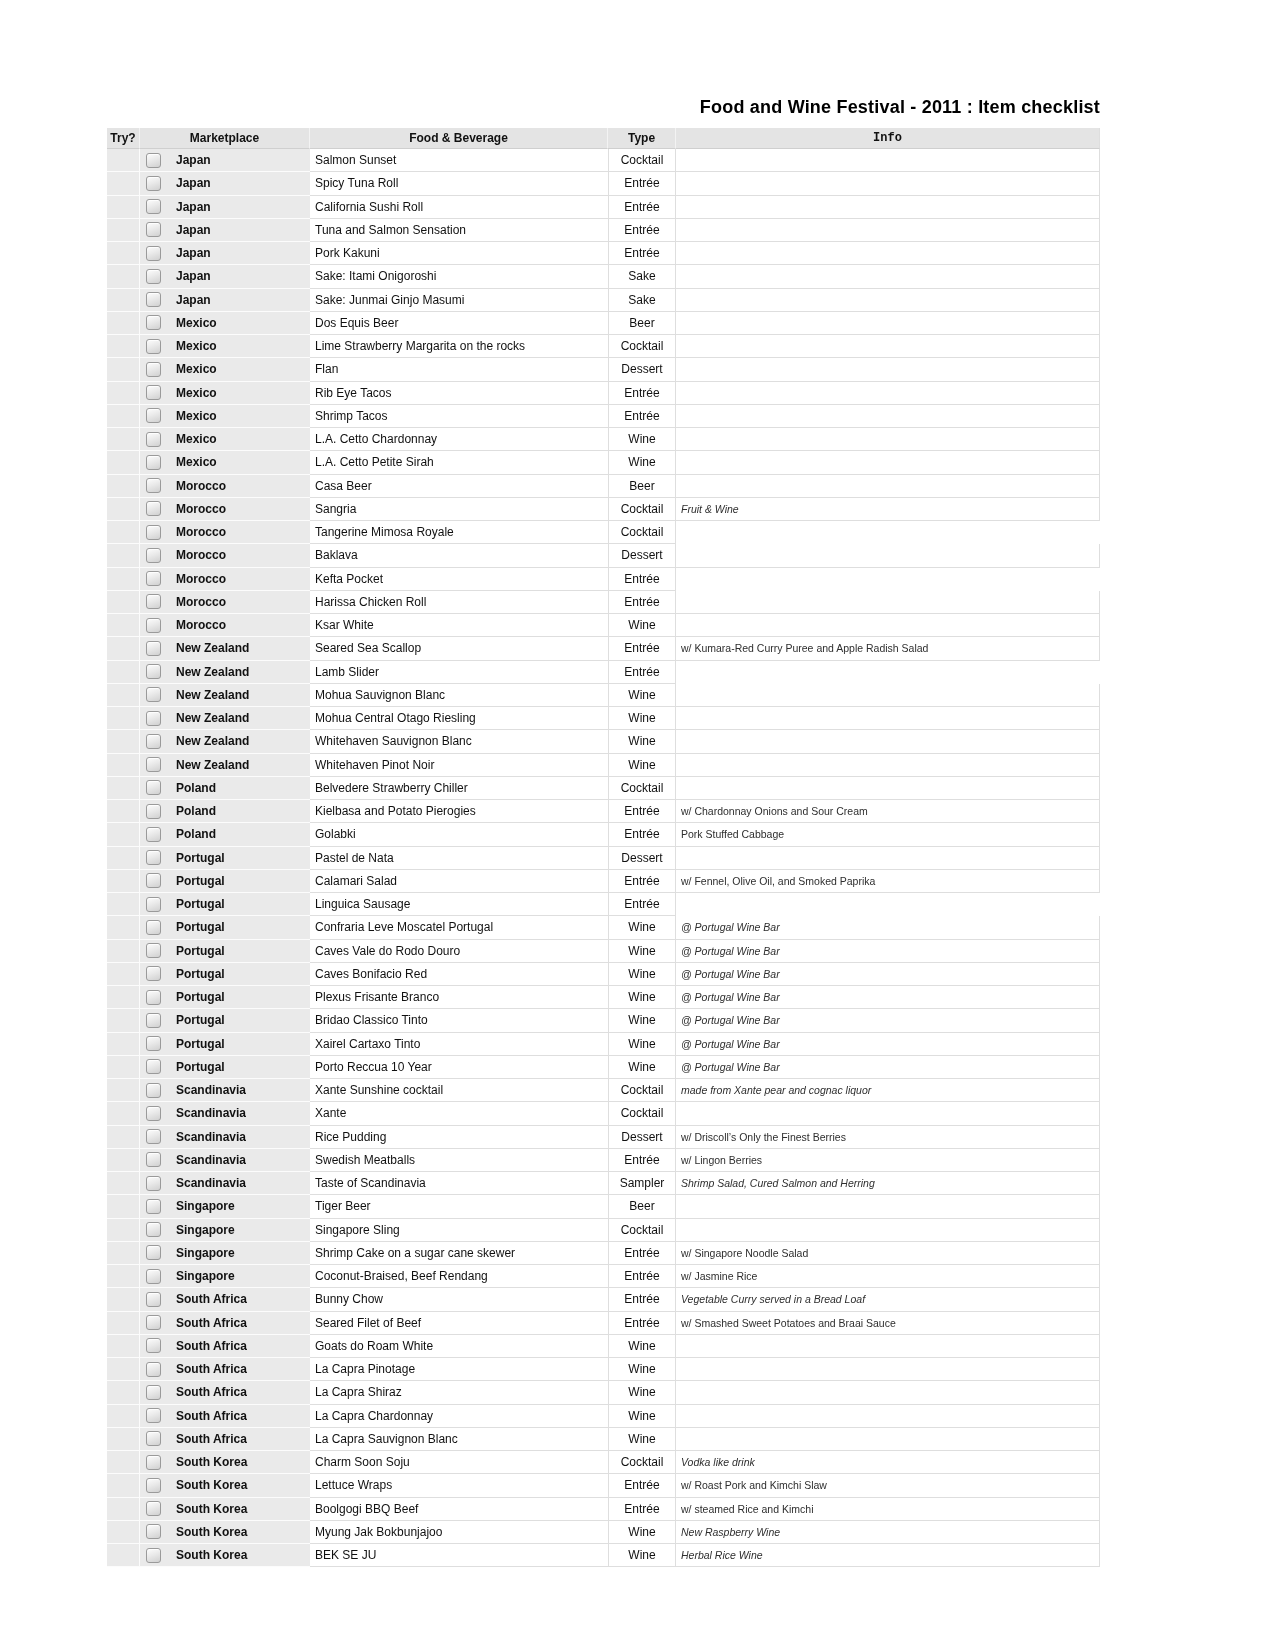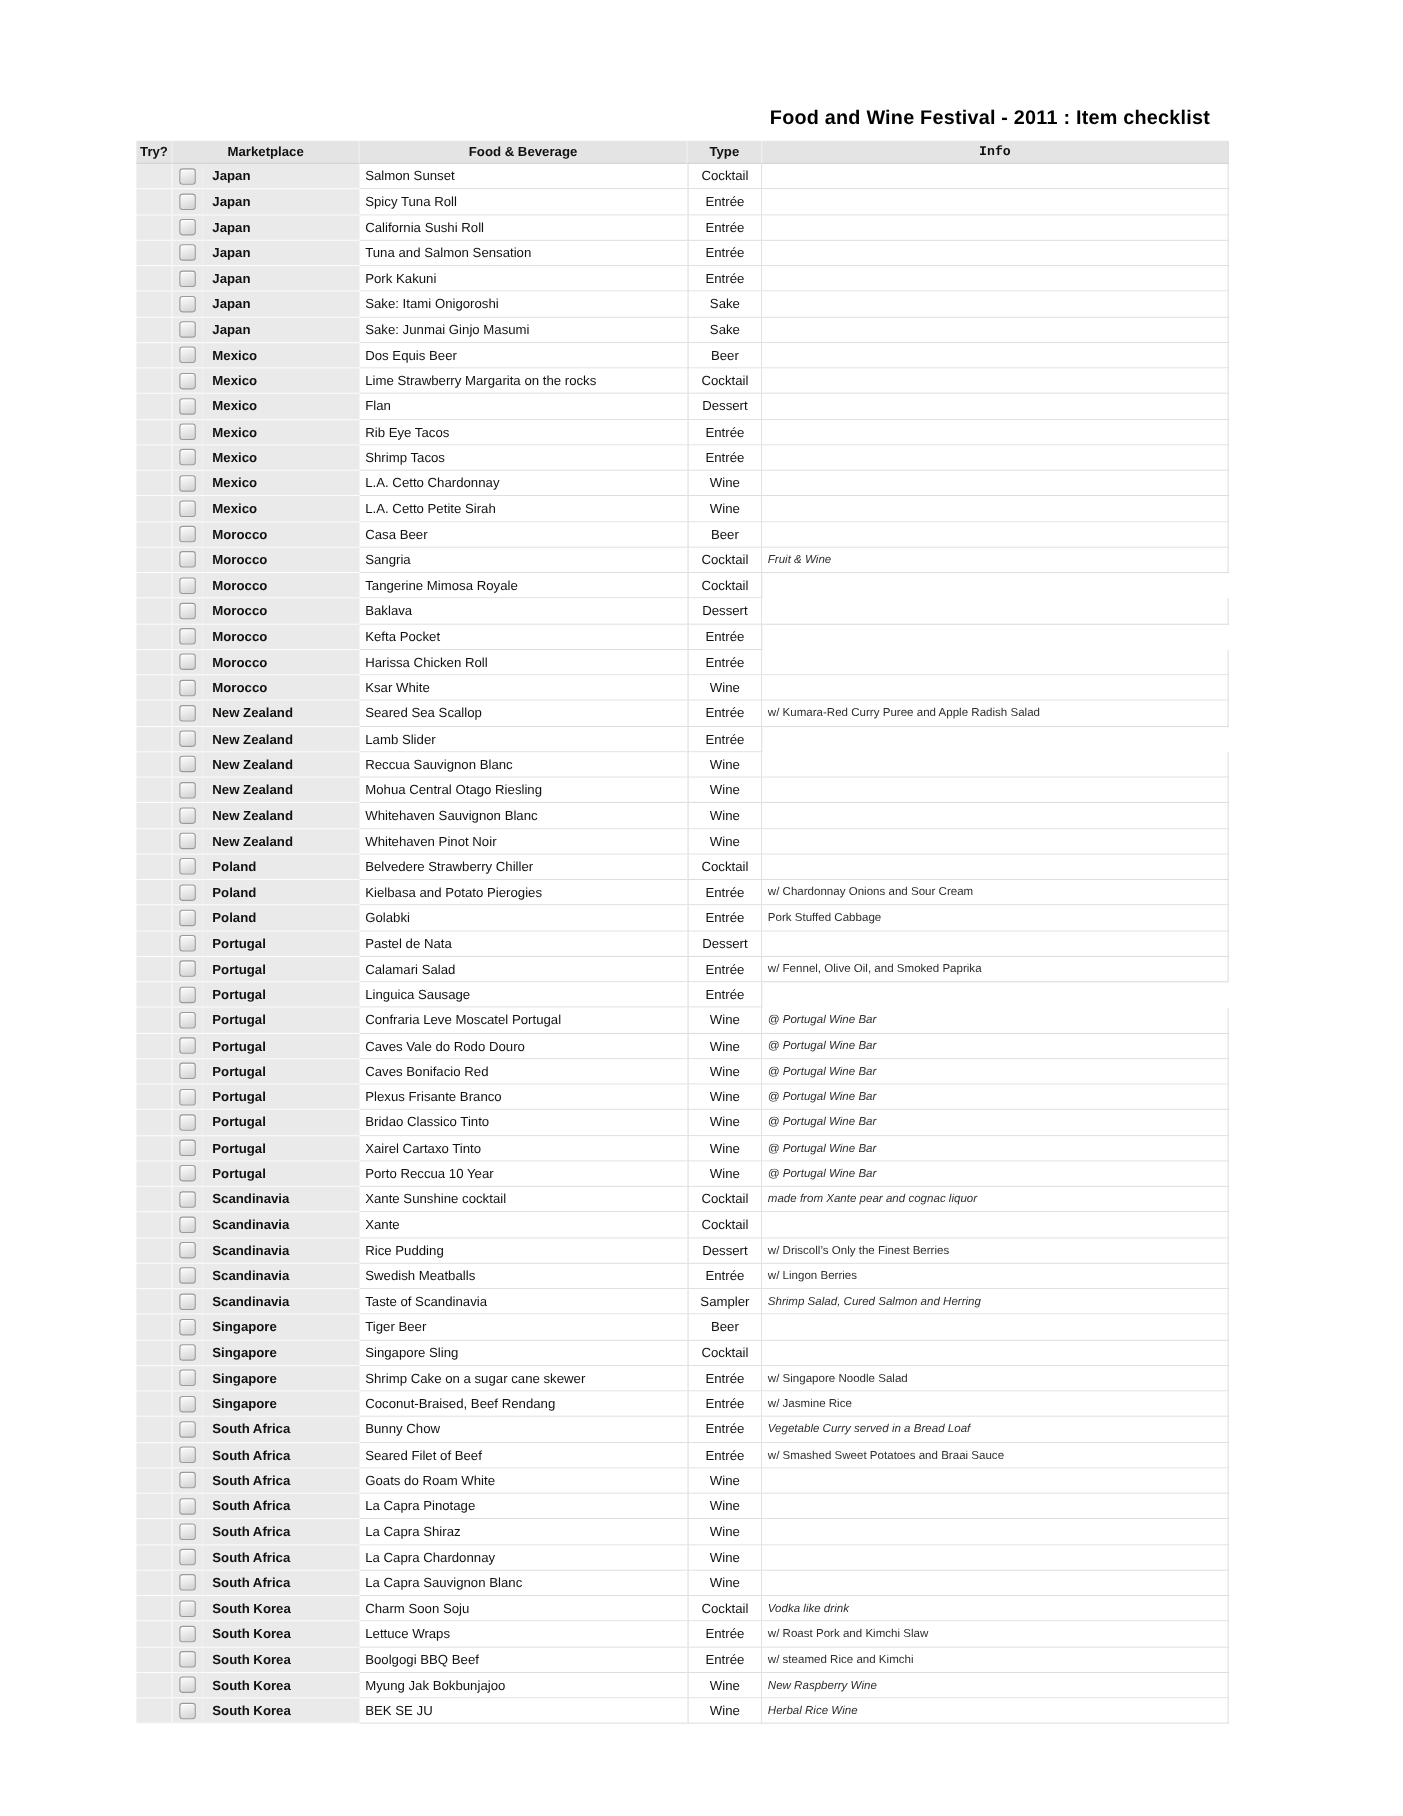--- a/index.html
+++ b/index.html
@@ -11,21 +11,21 @@
   *{box-sizing:border-box;}
 
   .title{
     position:absolute;left:107px;top:57px;width:993px;
     text-align:right;font-size:18px;font-weight:bold;color:#000;
     letter-spacing:.2px;
     margin-top:40px;
   }
 
   .checklist{
-    position:absolute;left:107px;top:128px;width:993px;margin-left:17px;
+    position:absolute;left:107px;top:128px;width:993px;
   }
 
   
   .head{
     display:grid;
     grid-template-columns:33px 170px 298px 68px 424px;
     height:21px;
   }
   .head .hcell{
     background:#e4e4e4;
@@ -348,21 +348,21 @@
     <div class="cell c-food">Lamb Slider</div>
     <div class="cell c-type">Entrée</div>
   </div>
 
   <div class="row">
     <div class="cell c-try"></div>
     <div class="cell c-check">
       <div class="checkbox"></div>
     </div>
     <div class="cell c-market">New Zealand</div>
-    <div class="cell c-food">Reccua Sauvignon Blanc</div>
+    <div class="cell c-food">Mohua Sauvignon Blanc</div>
     <div class="cell c-type">Wine</div>
     <div class="cell c-info"></div>
   </div>
 
   <div class="row">
     <div class="cell c-try"></div>
     <div class="cell c-check">
       <div class="checkbox"></div>
     </div>
     <div class="cell c-market">New Zealand</div>

